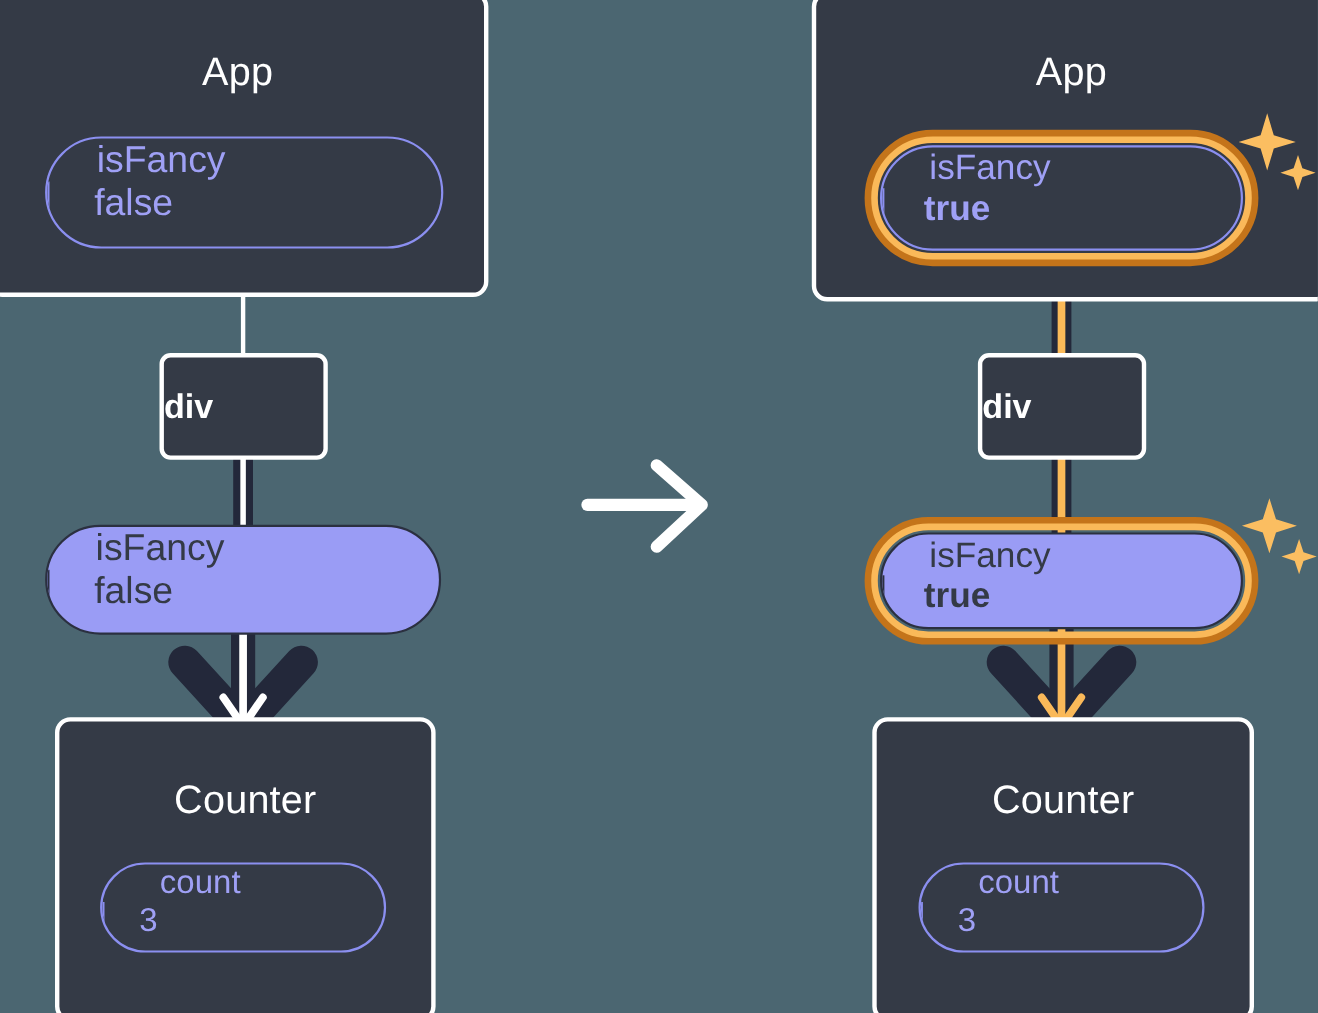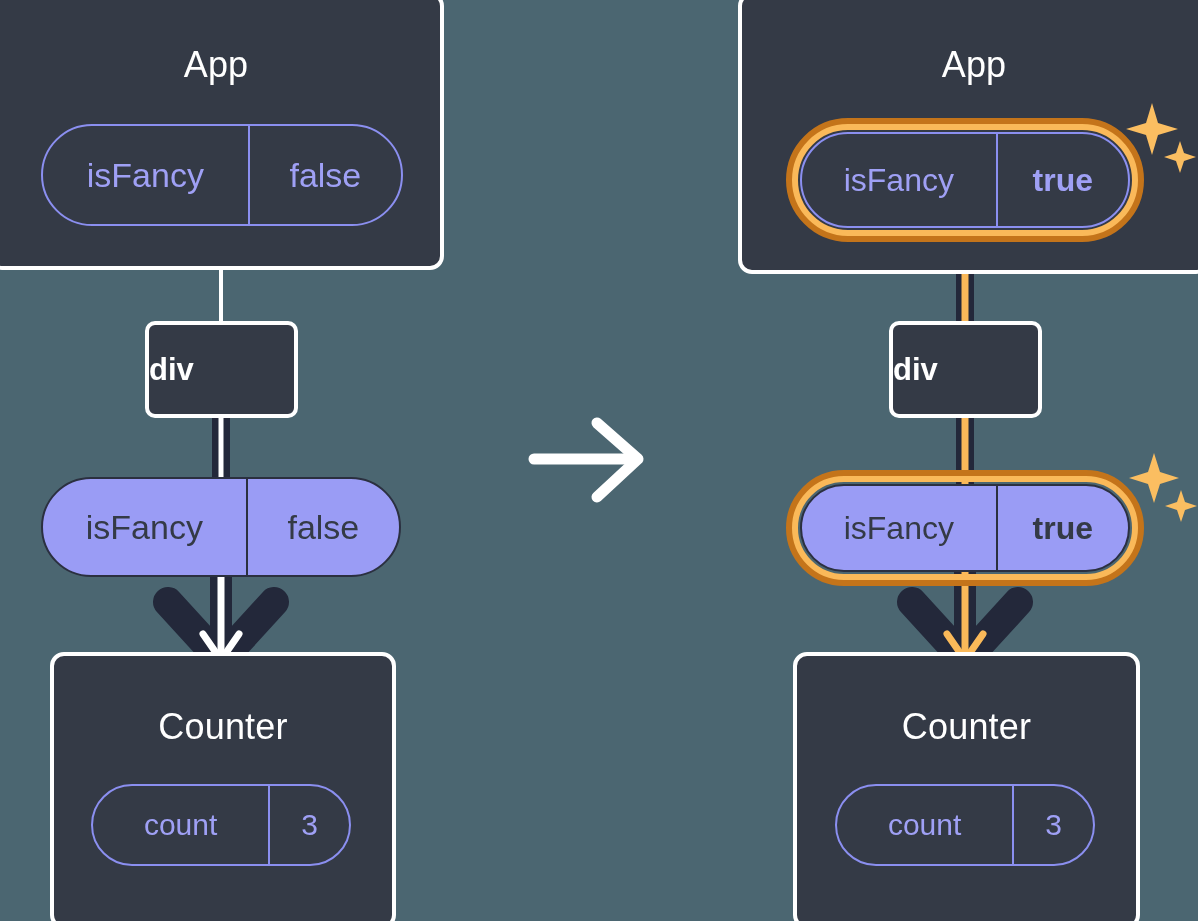--- a/index.html
+++ b/index.html
@@ -42,20 +42,21 @@
     color:#ffffff;font-size:31px;font-weight:700;
   }
 
   
   .pill{
     position:absolute;
     box-sizing:border-box;
     display:flex;align-items:stretch;
     border-radius:999px;
     overflow:hidden;
+    flex-direction:column;
   }
   .pill .cellL,.pill .cellR{
     display:flex;align-items:center;justify-content:center;
     box-sizing:border-box;white-space:nowrap;
   }
 
   
   .pill-outline{
     border:2px solid #8b8ff0;
     background:transparent;

